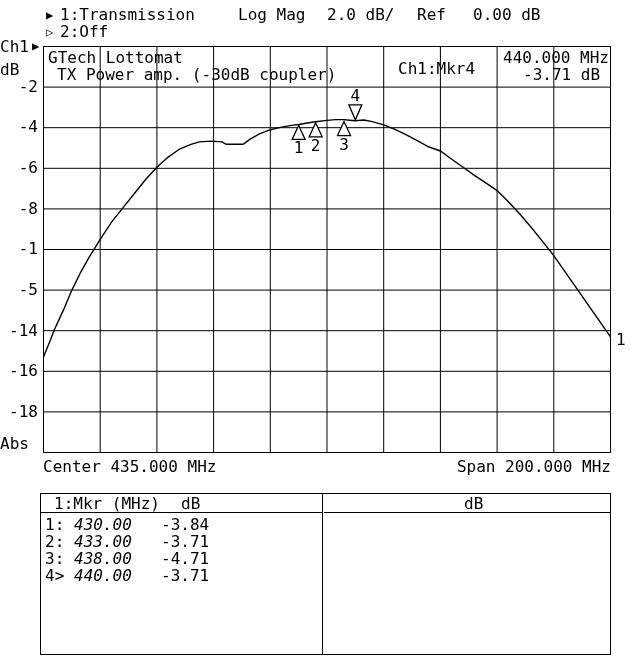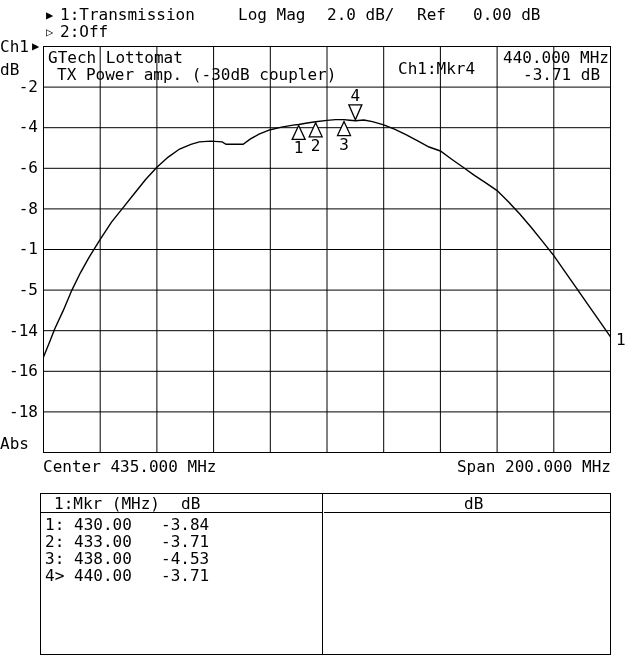--- a/index.html
+++ b/index.html
@@ -19,21 +19,21 @@
     border:1px solid #000;
   }
   .panel { position:absolute; top:0; height:100%; }
   .panel-1 { left:0; width:282px; border-right:1px solid #000; }
   .panel-2 { left:283px; right:0; }
   .phead { position:absolute; top:0; left:0; right:0; height:19px; border-bottom:1px solid #000; }
   .phead .hleft { position:absolute; left:4px; top:1px;margin-left:9px; }
   .phead .hright { position:absolute; left:140px; top:1px; }
   .prow { position:absolute; left:0; right:0; height:17px; }
   .prow .rid   { position:absolute; left:4px; }
-  .prow .rfreq { position:absolute; left:33px; }
+  .prow .rfreq { position:absolute; left:33px;font-style:italic; }
   .prow .rdb   { position:absolute; left:120px; }
 </style>
 </head>
 <body>
 
 <span class="abs arrow" style="left:46px;top:9px">▶</span>
 <span class="abs" style="left:60px;top:6px">1:Transmission</span>
 <span class="abs" style="left:238px;top:6px">Log Mag</span>
 <span class="abs" style="left:327px;top:6px">2.0 dB/</span>
 <span class="abs" style="left:417px;top:6px">Ref</span>
@@ -113,21 +113,21 @@
       <span class="rdb">-3.84</span>
     </div>
     <div class="prow" style="top:39px">
       <span class="rid">2:</span>
       <span class="rfreq">433.00</span>
       <span class="rdb">-3.71</span>
     </div>
     <div class="prow" style="top:56px">
       <span class="rid">3:</span>
       <span class="rfreq">438.00</span>
-      <span class="rdb">-4.53</span>
+      <span class="rdb">-4.71</span>
     </div>
     <div class="prow" style="top:73px">
       <span class="rid">4&gt;</span>
       <span class="rfreq">440.00</span>
       <span class="rdb">-3.71</span>
     </div>
   </div>
   <div class="panel panel-2">
     <div class="phead">
       <span class="hright">dB</span>

